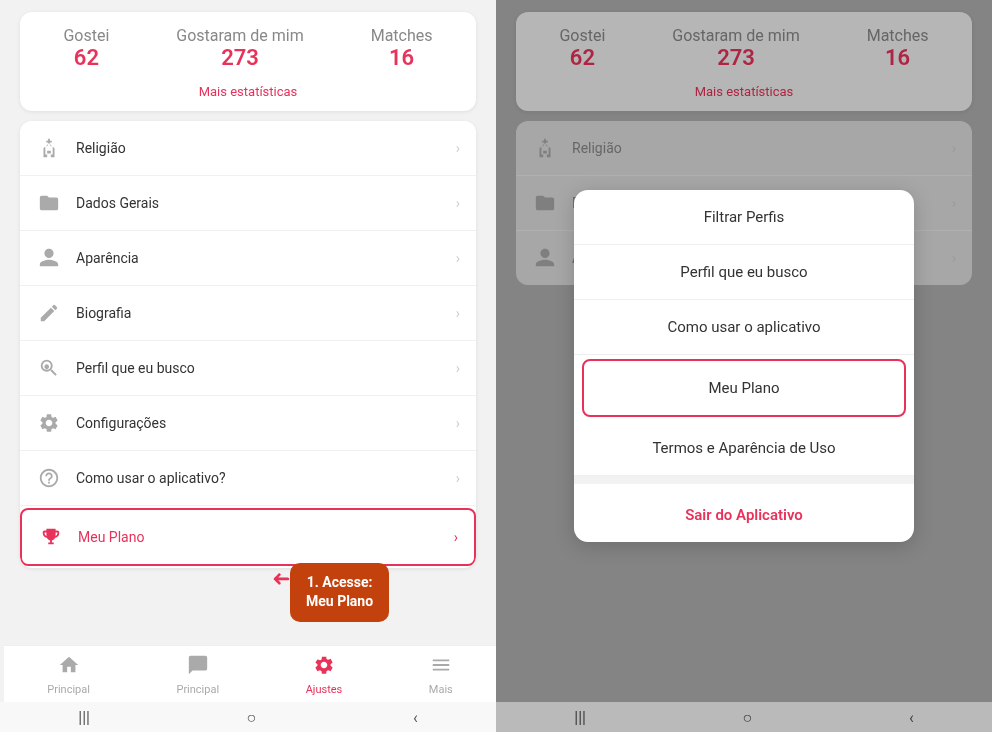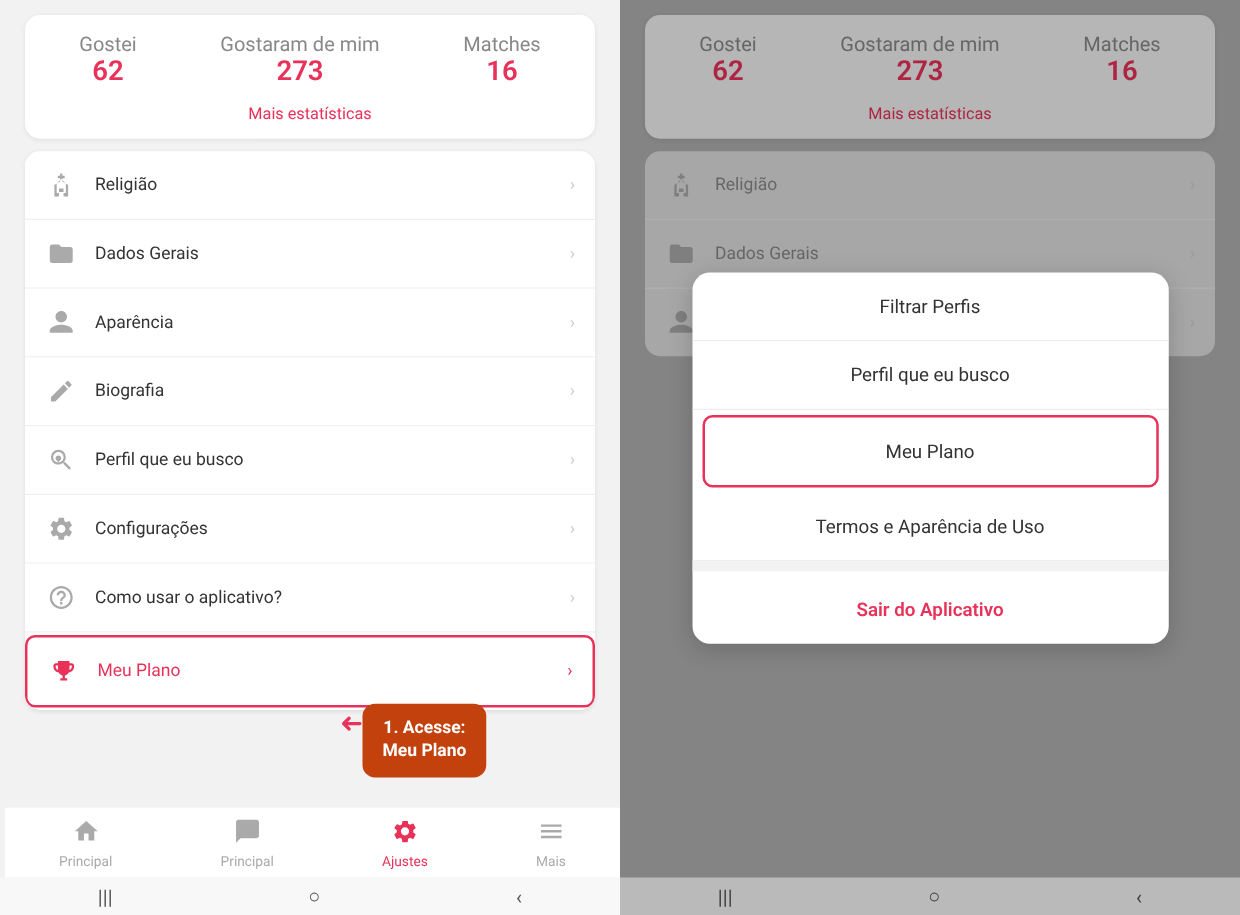--- a/index.html
+++ b/index.html
@@ -195,21 +195,21 @@
       top: 0; left: 0; right: 0; bottom: 0;
       background: rgba(0,0,0,0.25);
       display: flex;
       align-items: center;
       justify-content: center;
       z-index: 20;
     }
     .modal-card {
       background: #fff;
       border-radius: 14px;
-      width: 381px;
+      width: 340px;
       overflow: hidden;
       box-shadow: 0 4px 20px rgba(0,0,0,0.18);
     }
     .modal-item {
       padding: 18px 20px;
       text-align: center;
       font-size: 15px;
       color: #333;
       border-bottom: 1px solid #eee;
       cursor: pointer;
@@ -462,20 +462,21 @@
       <span class="dimmed-text">Aparência</span>
       <span style="color:rgba(200,200,200,0.7); font-size:14px;">›</span>
     </div>
   </div>
 
   <div class="modal-overlay">
     <div class="modal-card">
 
       <div class="modal-item">Filtrar Perfis</div>
       <div class="modal-item">Perfil que eu busco</div>
+      <div class="modal-item">Como usar o aplicativo</div>
       <div class="modal-item highlighted">Meu Plano</div>
       <div class="modal-item">Termos e Aparência de Uso</div>
 
       <div class="modal-separator"></div>
 
       <div class="modal-item red-text">Sair do Aplicativo</div>
     </div>
   </div>
 
   <div class="android-nav">

